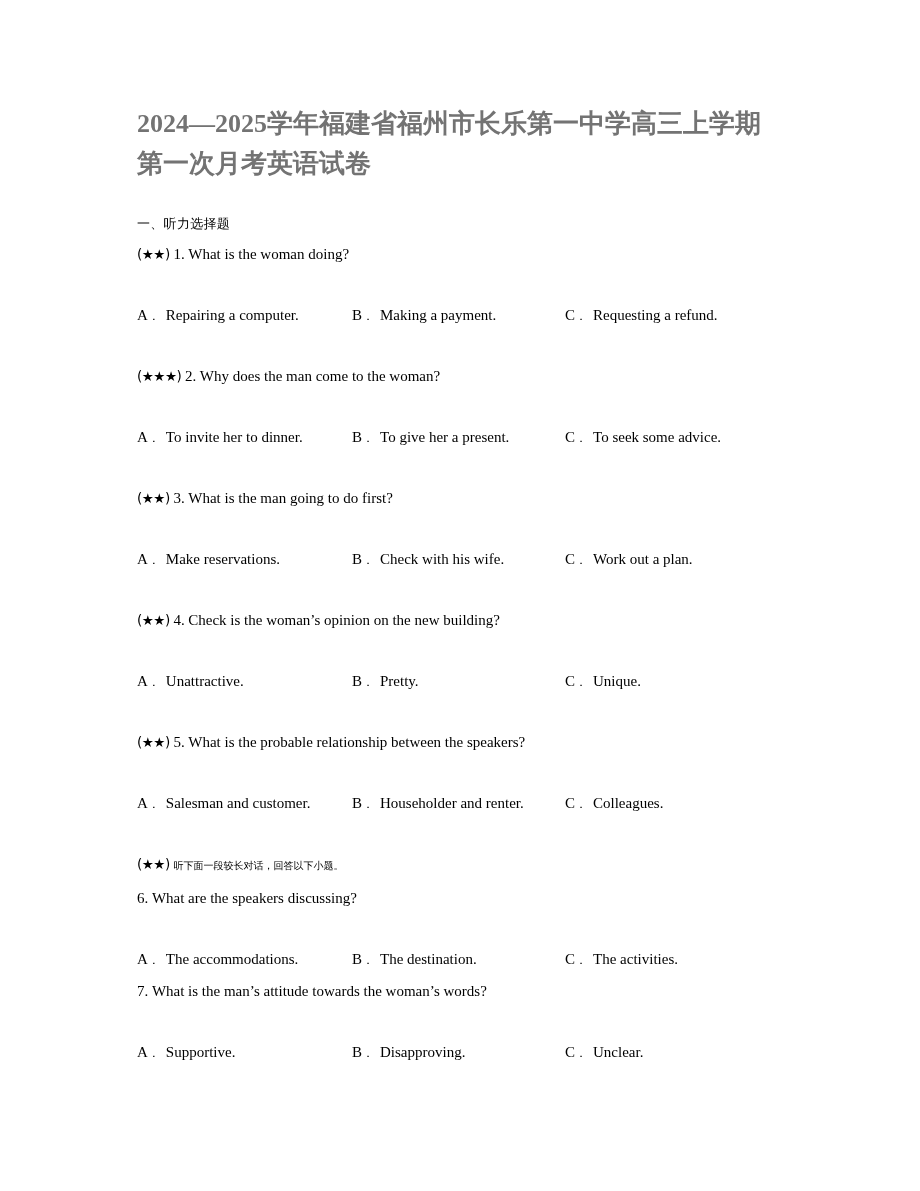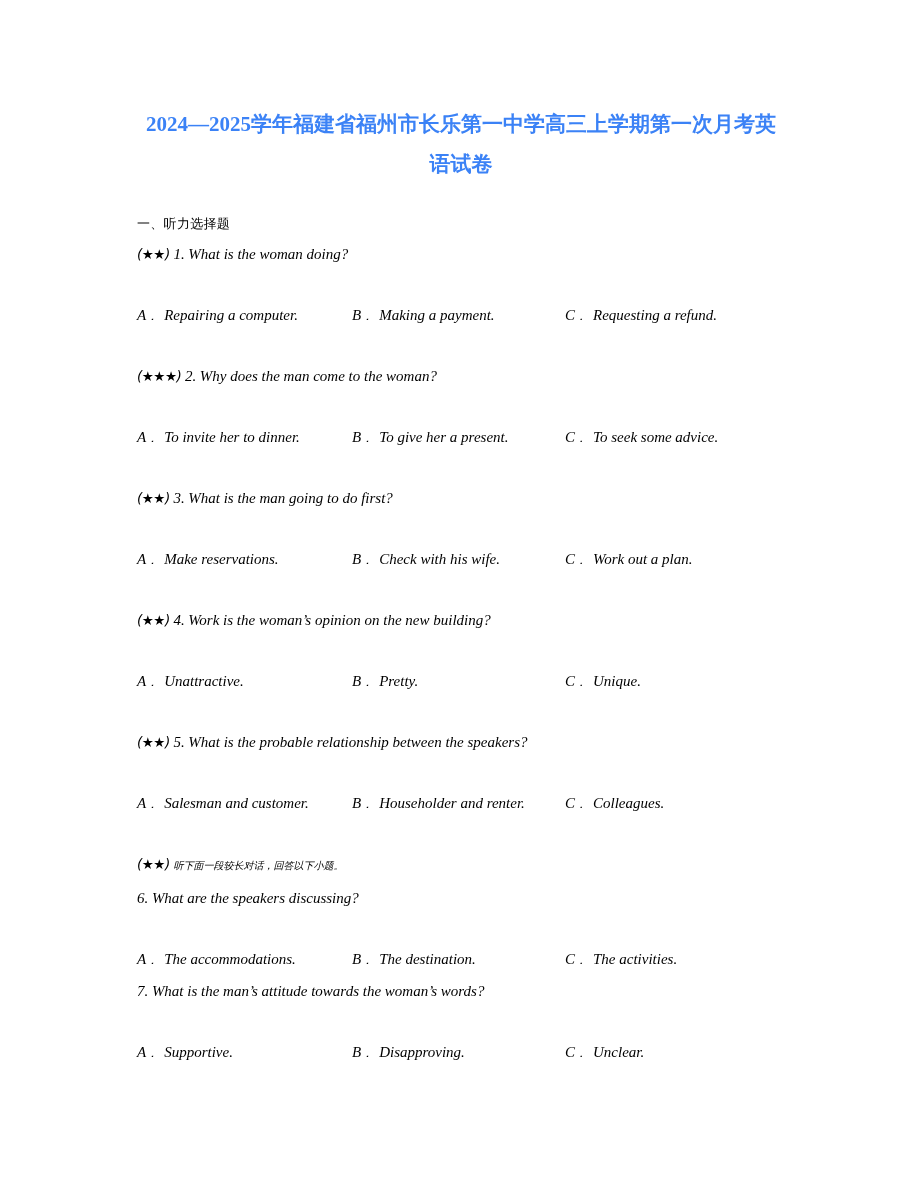--- a/index.html
+++ b/index.html
@@ -24,27 +24,26 @@
     height: 1191px;
     background: #fff;
   }
 
   
   .doc-title {
     position: absolute;
     left: 137px;
     top: 104px;
     width: 648px;
-    text-align: center;
     font-family: "Liberation Serif", "DejaVu Serif", serif;
     font-weight: bold;
-    font-size: 21px;
+    font-size: 26px;
     line-height: 40px;
     letter-spacing: 0px;
-    color: #3b82f6;
+    color: #737373;
   }
 
   
   .content {
     position: absolute;
     left: 137px;
     top: 213px;
     width: 700px;
   }
 
@@ -52,21 +51,20 @@
     font-family: "DejaVu Sans", "Liberation Sans", sans-serif;
     font-size: 13px;
     line-height: 22px;
     color: #000;
     margin: 0 0 8px 0;
     letter-spacing: 0.3px;
   }
 
   .qblock {
     margin: 0 0 0 0;
-    font-style: italic;
   }
 
   .qline {
     font-size: 14.5px;
     line-height: 22px;
     white-space: nowrap;
     margin: 0;
     padding: 0;
   }
 
@@ -191,21 +189,21 @@
           <span class="opt-letter">C</span><span class="opt-sep">．</span><span class="opt-text">Work out a plan.</span>
         </div>
       </div>
     </div>
     <div class="sp-opt-to-q"></div>
 
     <div class="qblock">
       <div class="qline">
         <span class="stars">(★★)</span>
         <span class="qtext">4.</span>
-        <span class="qtext">Work is the woman’s opinion on the new building?</span>
+        <span class="qtext">Check is the woman’s opinion on the new building?</span>
       </div>
       <div class="sp-q-to-opt"></div>
       <div class="options">
         <div class="opt opt-a">
           <span class="opt-letter">A</span><span class="opt-sep">．</span><span class="opt-text">Unattractive.</span>
         </div>
         <div class="opt opt-b">
           <span class="opt-letter">B</span><span class="opt-sep">．</span><span class="opt-text">Pretty.</span>
         </div>
         <div class="opt opt-c">

